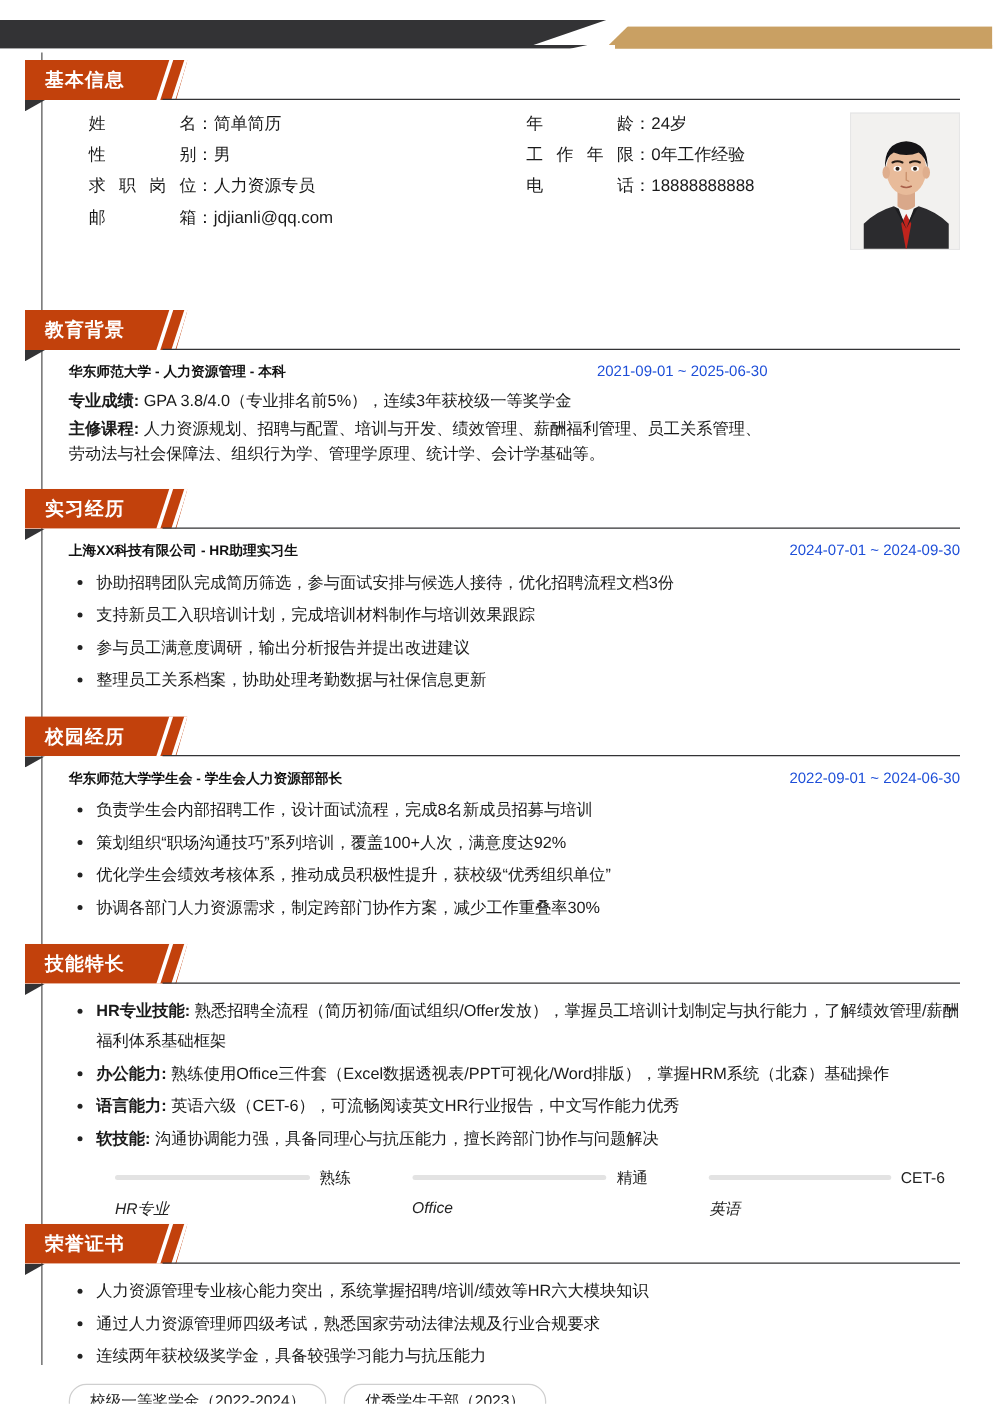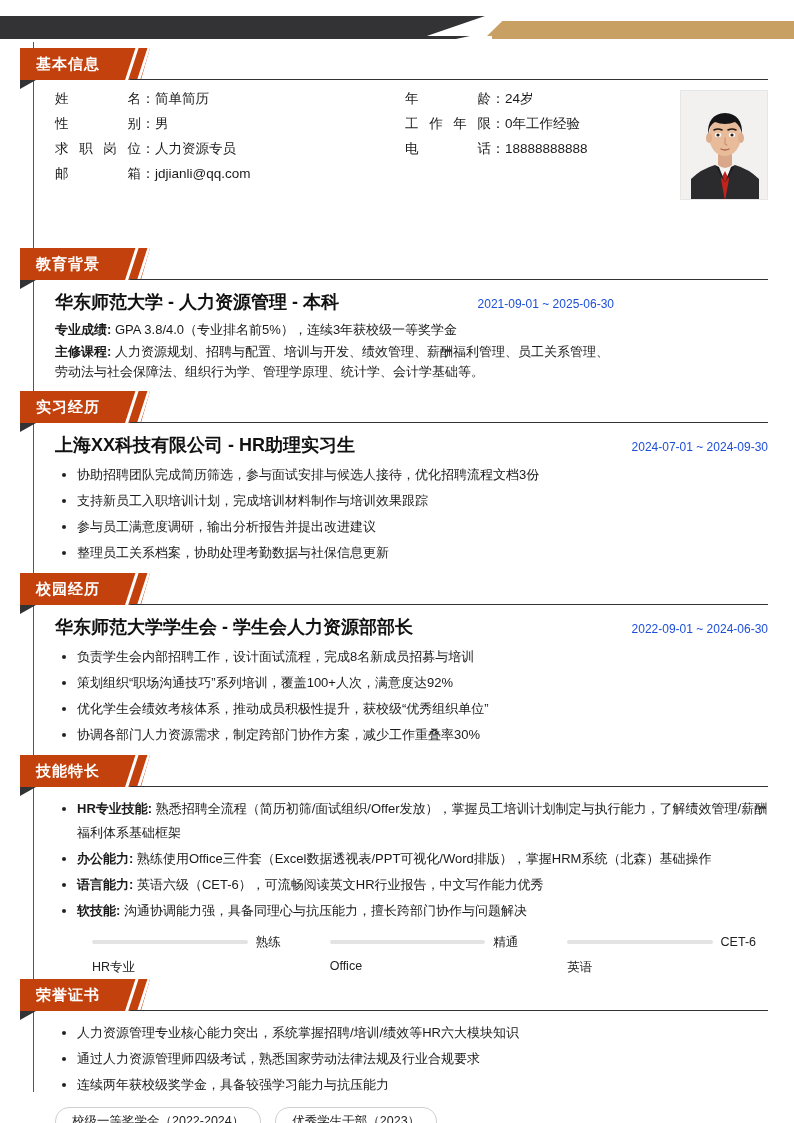--- a/index.html
+++ b/index.html
@@ -108,21 +108,21 @@
   }
 
   .sec-body {
     margin-left: 55px;
     margin-right: 26px;
     padding-top: 10px;
   }
 
   
   .info-wrap { position: relative; min-height: 120px; }
-  .info-cols { display: flex; }
+  .info-cols { display: flex; margin-left: 16px; }
   .info-col-left { width: 350px; }
   .info-col-right { width: 260px; }
   .info-row {
     display: flex;
     align-items: baseline;
     height: 25px;
     font-size: 13.5px;
   }
   .info-label {
     display: inline-block;
@@ -145,21 +145,21 @@
   }
 
   
   .entry-head {
     display: flex;
     justify-content: space-between;
     align-items: baseline;
     margin-bottom: 6px;
   }
   .entry-title {
-    font-size: 18px; font-weight: bold; color: #111;
+    font-size: 11px; font-weight: bold; color: #111;
   }
   .entry-date {
     font-size: 12px; color: #1d4ed8;
   }
   .kv-line {
     font-size: 13px;
     line-height: 20px;
     margin-bottom: 2px;
   }
   .kv-key { font-weight: bold; }
@@ -209,20 +209,21 @@
   }
   .meter-level {
     font-size: 12.5px;
     color: #222;
     white-space: nowrap;
   }
   .meter-name {
     font-size: 12.5px;
     color: #222;
     margin-top: 8px;
+    font-style: italic;
   }
 
   
   .tags {
     display: flex;
     gap: 14px;
     margin-top: 10px;
   }
   .tag {
     border: 1px solid #cfcfcf;

